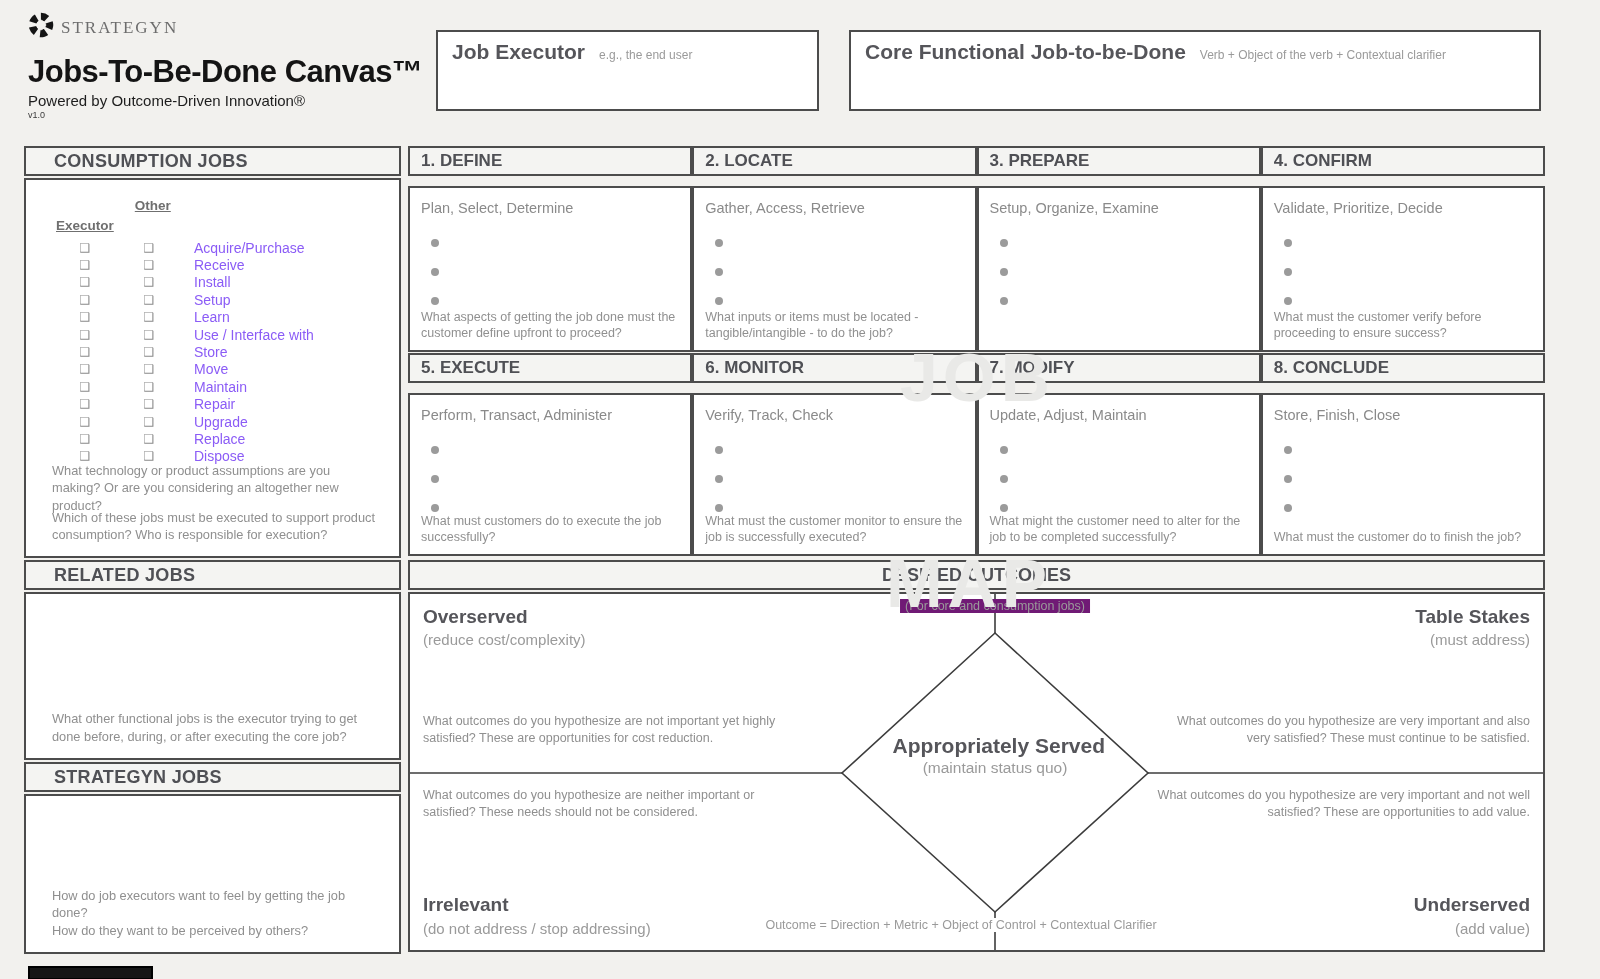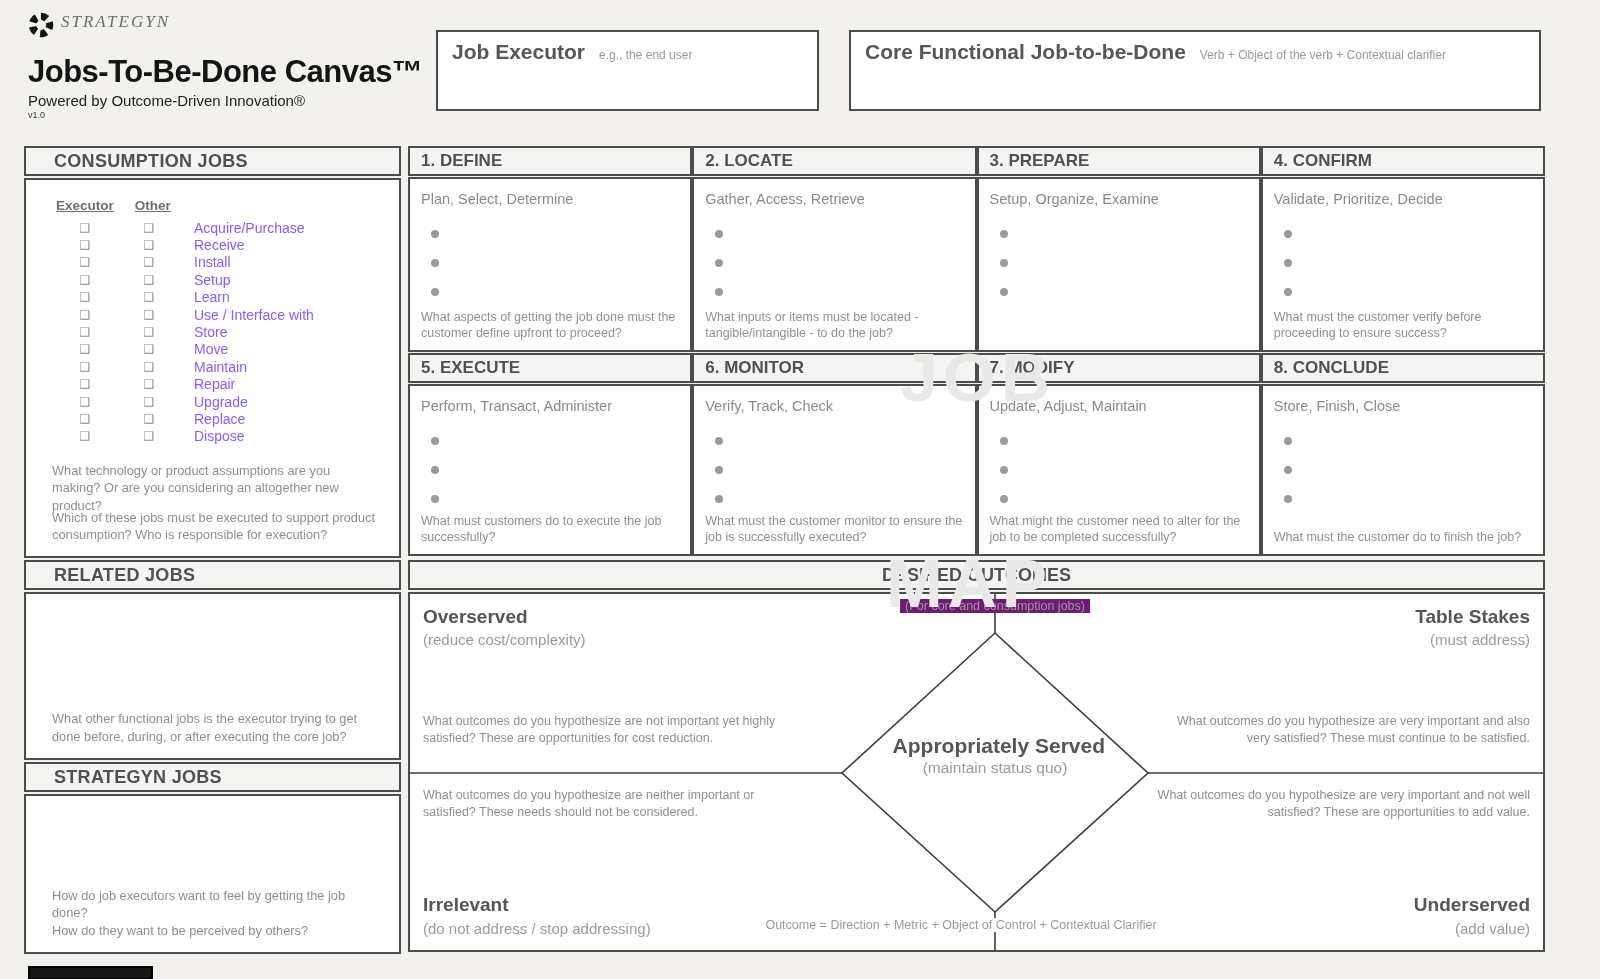--- a/index.html
+++ b/index.html
@@ -1,21 +1,21 @@
 <!DOCTYPE html>
 <html><head>
 <meta charset="utf-8">
 <style>
   html,body{margin:0;padding:0;}
   body{font-family:"Liberation Sans","DejaVu Sans",sans-serif;}
   .page{position:relative;width:1600px;height:979px;background:#f2f1ee;overflow:hidden;}
 
   
   .brand{position:absolute;left:28px;top:12px;}
-  .logo-row{display:flex;align-items:flex-start;gap:7px;font-style:italic;}
+  .logo-row{display:flex;align-items:flex-end;gap:7px;}
   .logo-word{font-family:"Liberation Serif","DejaVu Serif",serif;font-size:17px;letter-spacing:2px;color:#6d6d6d;}
   .canvas-title{margin-top:16px;font-size:31px;font-weight:bold;color:#141414;letter-spacing:-0.5px;}
   .canvas-sub{margin-top:2px;font-size:15px;color:#1d1d1d;}
   .canvas-ver{margin-top:1px;font-size:9px;color:#3a3a3a;}
 
   .topbox{position:absolute;top:30px;height:81px;background:#fff;border:2px solid #4c4c4c;box-sizing:border-box;padding:8px 14px;}
   .topbox-je{left:436px;width:383px;}
   .topbox-core{left:849px;width:692px;}
   .topbox-head{display:flex;align-items:baseline;gap:14px;}
   .topbox-title{font-size:21px;font-weight:bold;color:#55555a;}
@@ -27,37 +27,37 @@
 
   
   .leftcol{position:absolute;left:24px;top:146px;width:377px;display:flex;flex-direction:column;gap:2px;}
   .leftcol .bar{height:30px;line-height:26px;padding-left:28px;font-size:18px;letter-spacing:0.3px;flex:none;}
   .cj-body{height:380px;}
   .rj-body{height:168px;}
   .ej-body{height:160px;}
 
   .cj-headrow{display:flex;padding-top:18px;font-size:13.5px;font-weight:bold;color:#6f6f6f;}
   .cj-headrow span{text-decoration:underline;}
-  .cj-h1{margin-left:30px;}
+  .cj-h1{margin-left:30px;margin-top:20px;}
   .cj-h2{margin-left:21px;}
   .cj-rows{margin-top:6px;}
   .cj-row{display:flex;align-items:center;height:17.4px;}
   .cj-chk{width:50px;text-align:center;font-size:12px;color:#8b8b8b;line-height:1;}
   .cj-chk1{margin-left:34px;}
   .cj-chk2{margin-left:14px;}
   .cj-label{margin-left:20px;font-size:14px;color:#8b5cf6;}
   .cj-q1{position:absolute;left:26px;right:24px;top:282px;font-size:12.8px;line-height:1.35;color:#8f8f8f;}
   .cj-q2{position:absolute;left:26px;right:24px;top:329px;font-size:12.8px;line-height:1.35;color:#8f8f8f;}
   .bottom-q{position:absolute;left:26px;right:24px;bottom:13px;font-size:12.8px;line-height:1.35;color:#8f8f8f;}
 
   .cut-bar{position:absolute;left:28px;top:966px;width:125px;height:14px;background:#161616;border:2px solid #000;box-sizing:border-box;}
 
   
   .jobmap{position:absolute;left:408px;top:146px;width:1137px;height:411px;display:grid;grid-template-columns:repeat(4,1fr);grid-template-rows:206px 203px;gap:1px 0;}
-  .step{display:flex;flex-direction:column;gap:1px;position:relative;z-index:1;}
+  .step{display:flex;flex-direction:column;gap:10px;position:relative;z-index:1;}
   .step .bar{height:30px;line-height:26px;padding-left:11px;font-size:17px;flex:none;}
   .step .bodybox{flex:1;}
   .step-sub{position:absolute;left:11px;top:12px;font-size:14.5px;color:#8a8a8a;}
   .bullets{position:absolute;left:21px;top:51px;display:flex;flex-direction:column;gap:21px;}
   .bullet{width:8px;height:8px;border-radius:50%;background:#9b9b9b;}
   .step-q{position:absolute;left:11px;right:10px;bottom:9px;font-size:12.5px;line-height:1.3;color:#909090;}
   .watermark{position:absolute;z-index:2;font-size:68px;font-weight:bold;color:#e9e9e7;letter-spacing:5px;pointer-events:none;}
   .wm-job{left:492px;top:192px;}
   .wm-map{left:478px;top:398px;}
 

